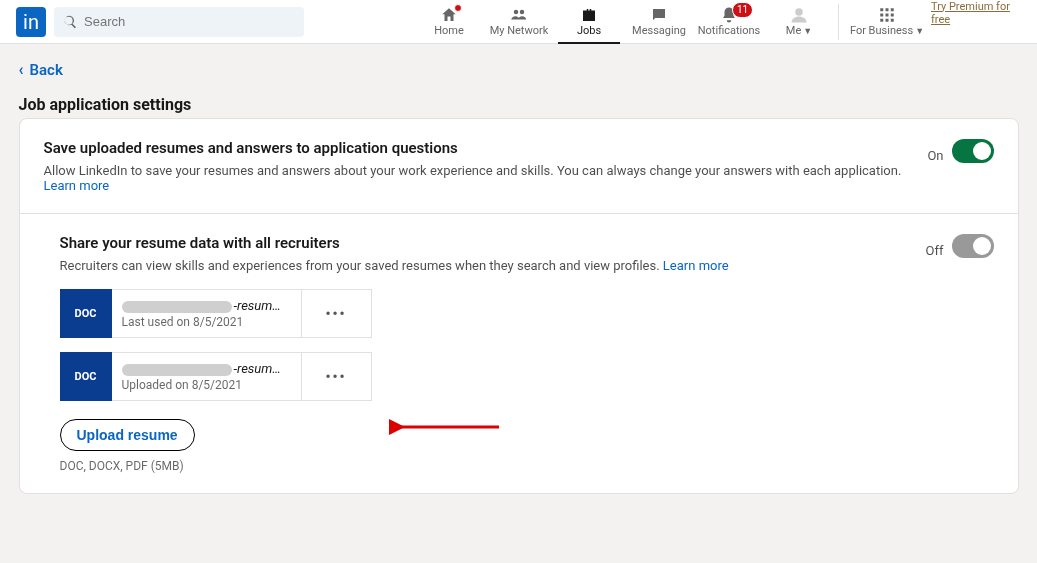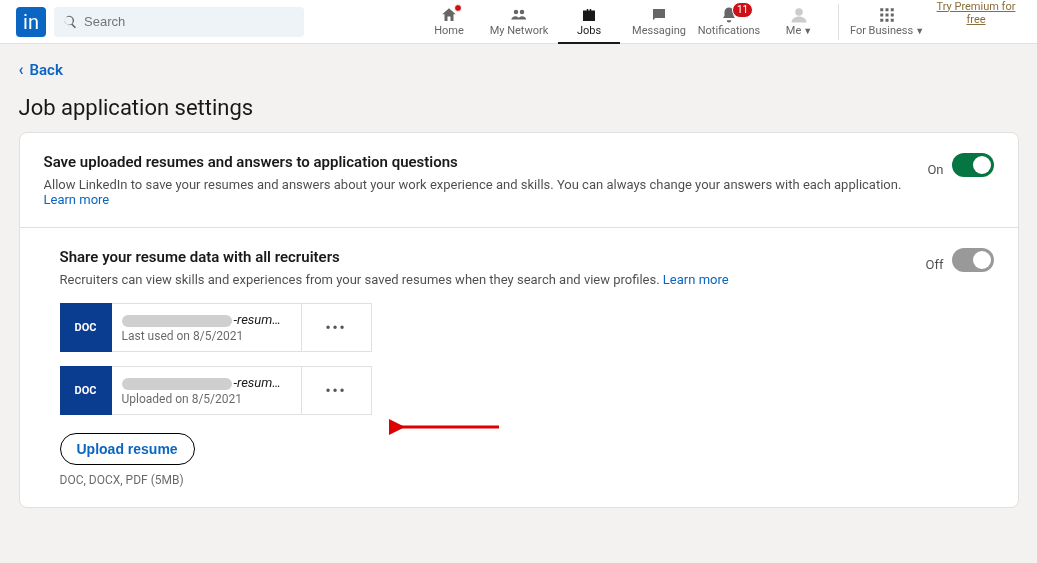--- a/index.html
+++ b/index.html
@@ -13,26 +13,26 @@
   .nav-items{display:flex; align-items:stretch; height:44px;}
   .nav-item{ position:relative; width:70px; display:flex; flex-direction:column; align-items:center; justify-content:center; font-size:11px; color:#666; cursor:pointer;}
   .nav-item.wide{width:88px;}
   .nav-item.active{ color:#191919; }
   .nav-item.active::after{content:""; position:absolute; bottom:0; left:4px; right:4px; height:2px; background:#191919;}
   .nav-item svg{ height:18px;}
   .nav-item .caret{font-size:9px; margin-left:2px;}
   .badge{position:absolute; top:2px; left:38px; background:#cc1016; color:#fff; border-radius:10px; font-size:10px; padding:0 4px; line-height:14px; min-width:14px; text-align:center; border:1px solid #fff;}
   .badge.dot{ width:8px; height:8px; min-width:8px; padding:0; left:40px; top:4px;}
   .vdiv{width:1px; background:#e0e0e0; height:36px; align-self:center; margin:0 4px;}
-  .premium{ font-size:11px; text-align:center; width:90px;}
+  .premium{ font-size:11px; text-align:left; width:90px;}
   .premium a{ color:#8a6d3b; text-decoration:underline;}
   .page { max-width:1000px; margin:16px auto; }
   .back-link{ display:flex; align-items:center; color:#0a66c2; font-weight:600; font-size:15px; margin:12px 0 16px 0; cursor:pointer;}
   .back-link .chev{ font-size:16px; margin-right:6px; font-weight:700;}
-  h1.page-title{ font-size:22px; font-weight:400; margin-bottom:12px; color:rgba(0,0,0,0.9);}
+  h1.page-title{ font-size:16px; font-weight:700; margin-bottom:4px; color:rgba(0,0,0,0.9);}
   .card{ background:#fff; border:1px solid #e0e0e0; border-radius:8px; }
   .section{ padding:20px 24px; }
   .section + .section{ border-top:1px solid #e0e0e0; padding-left:40px;}
   .sec-head{ display:flex; align-items:flex-start; justify-content:space-between; }
   .sec-title{ font-size:15px; font-weight:600; margin-bottom:6px;}
   .sec-desc{ font-size:13px; color:rgba(0,0,0,0.7);}
   .sec-desc a{ color:#0a66c2; text-decoration:none;}
   .toggle-group{display:flex; align-items:flex-end; gap:8px;}
   .toggle-label{font-size:13px; color:rgba(0,0,0,0.7);}
   .toggle{ width:42px; height:24px; border-radius:12px; position:relative;}

